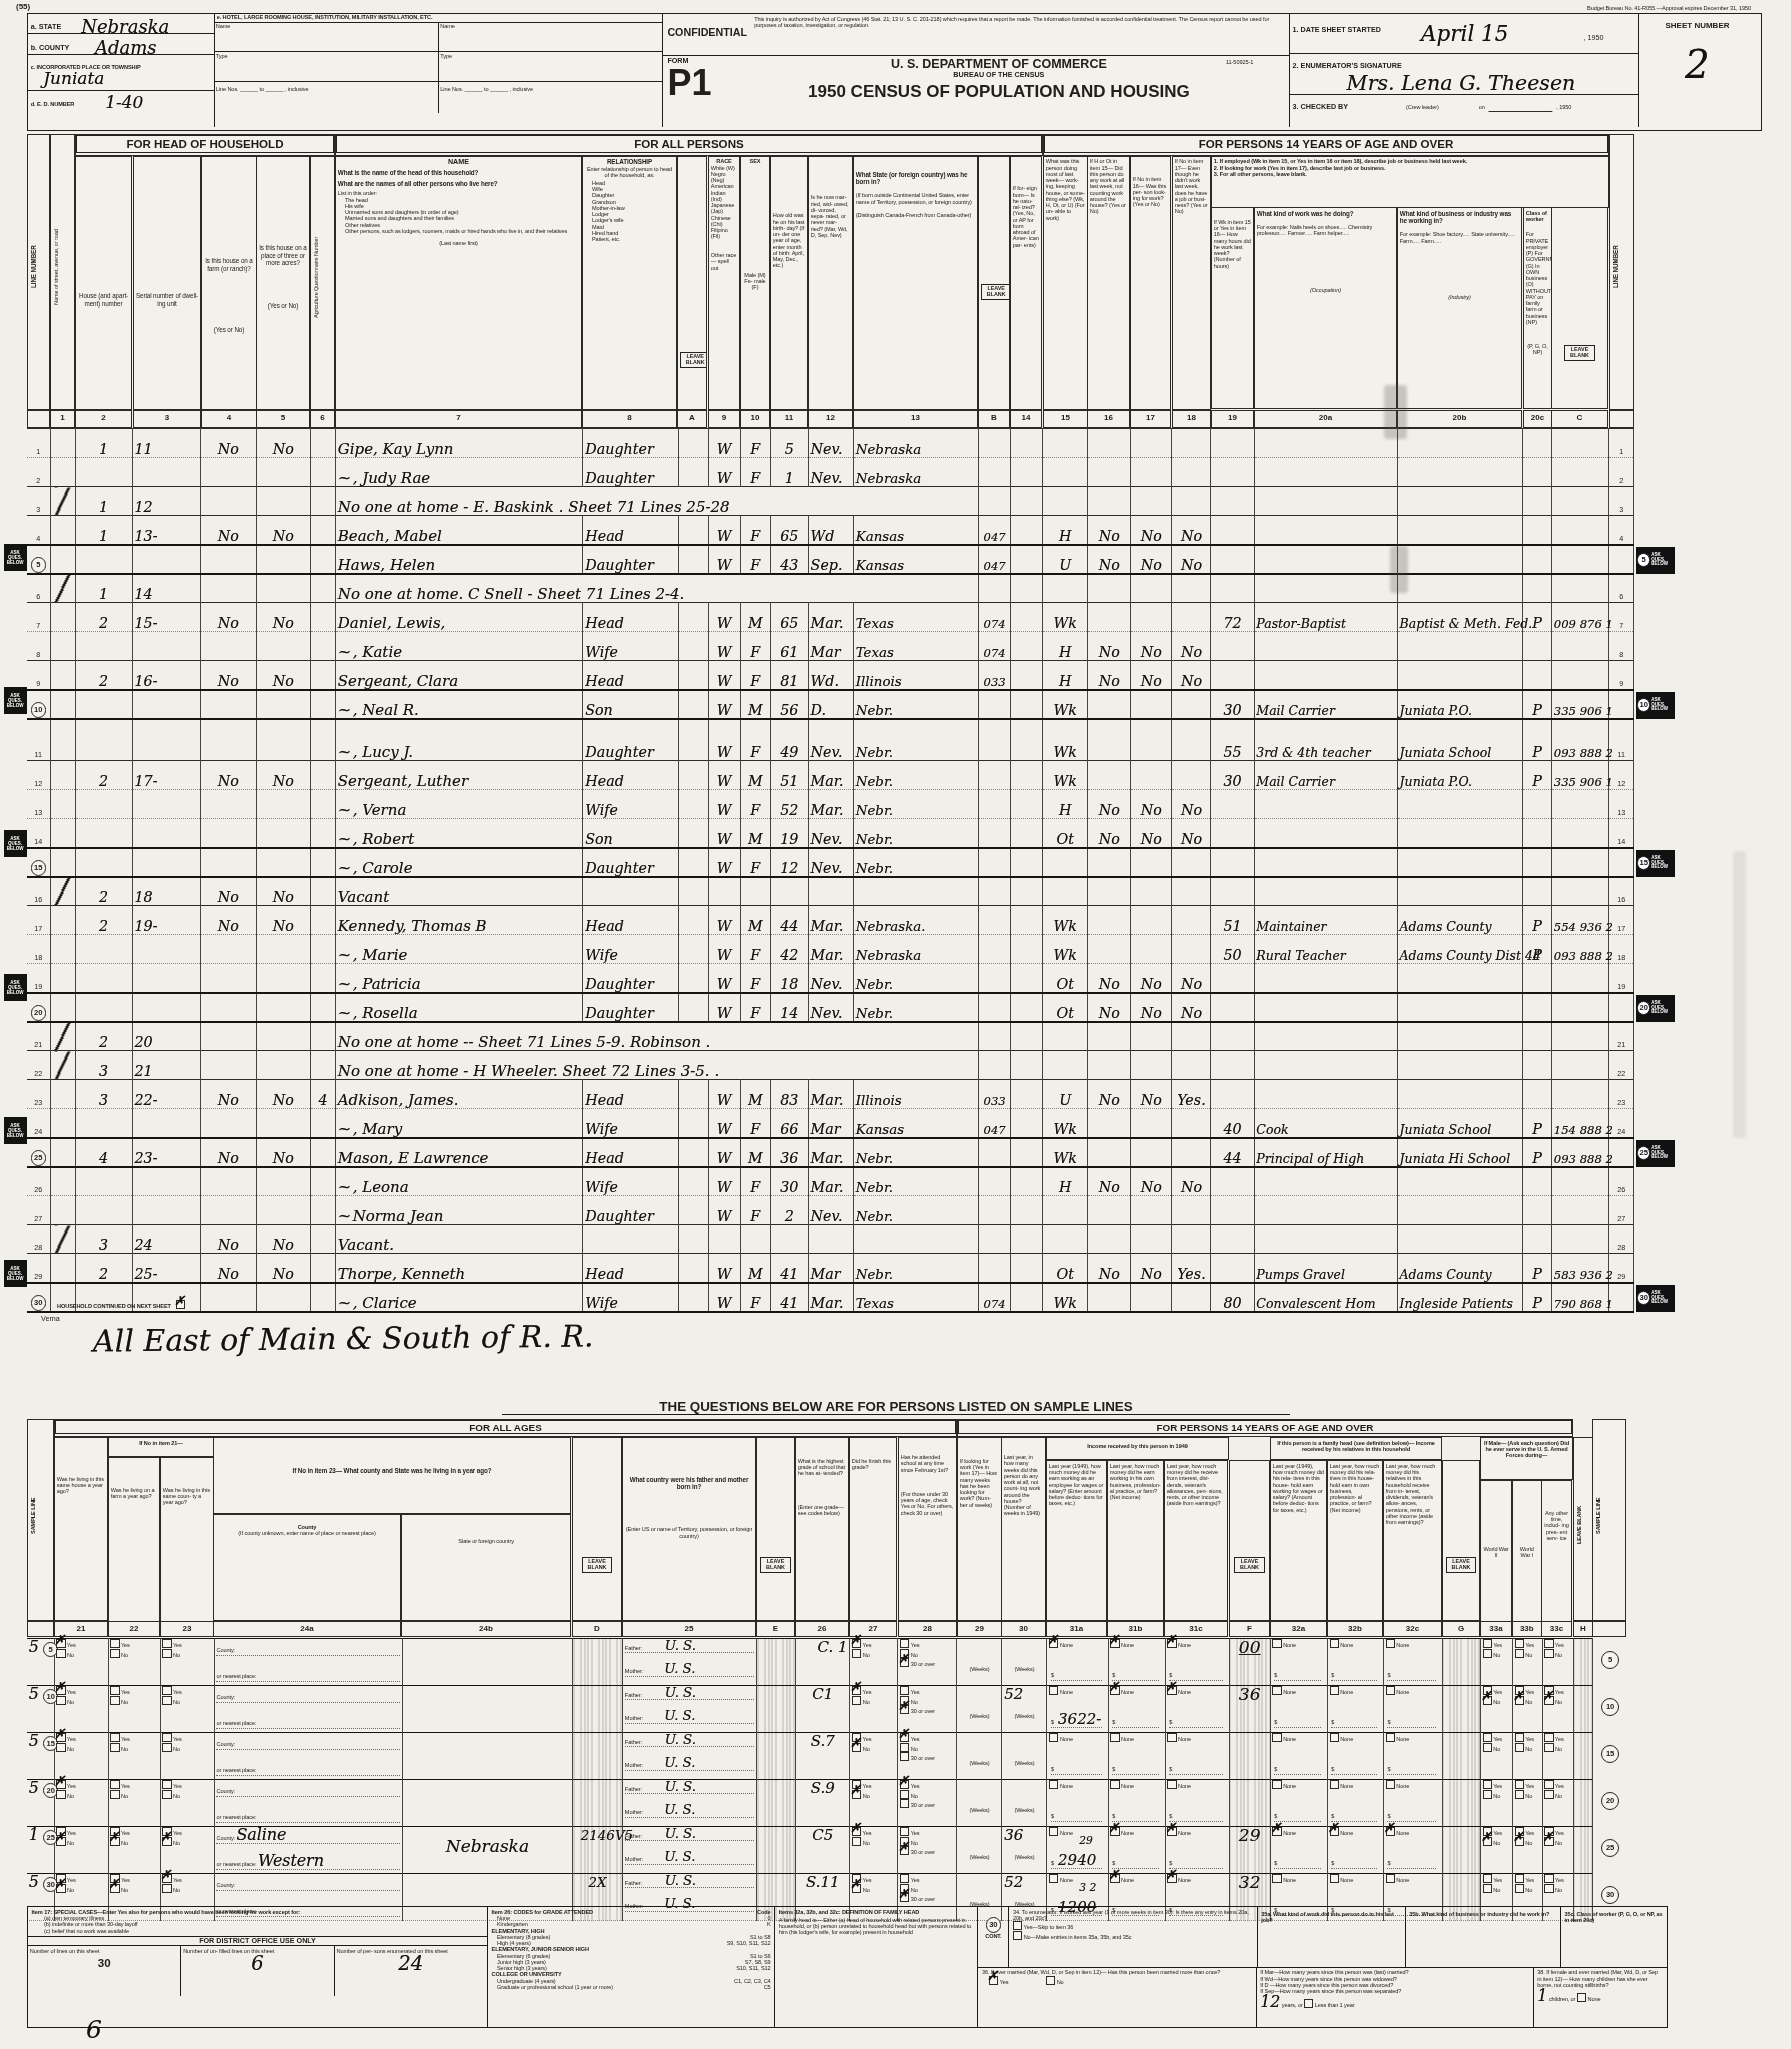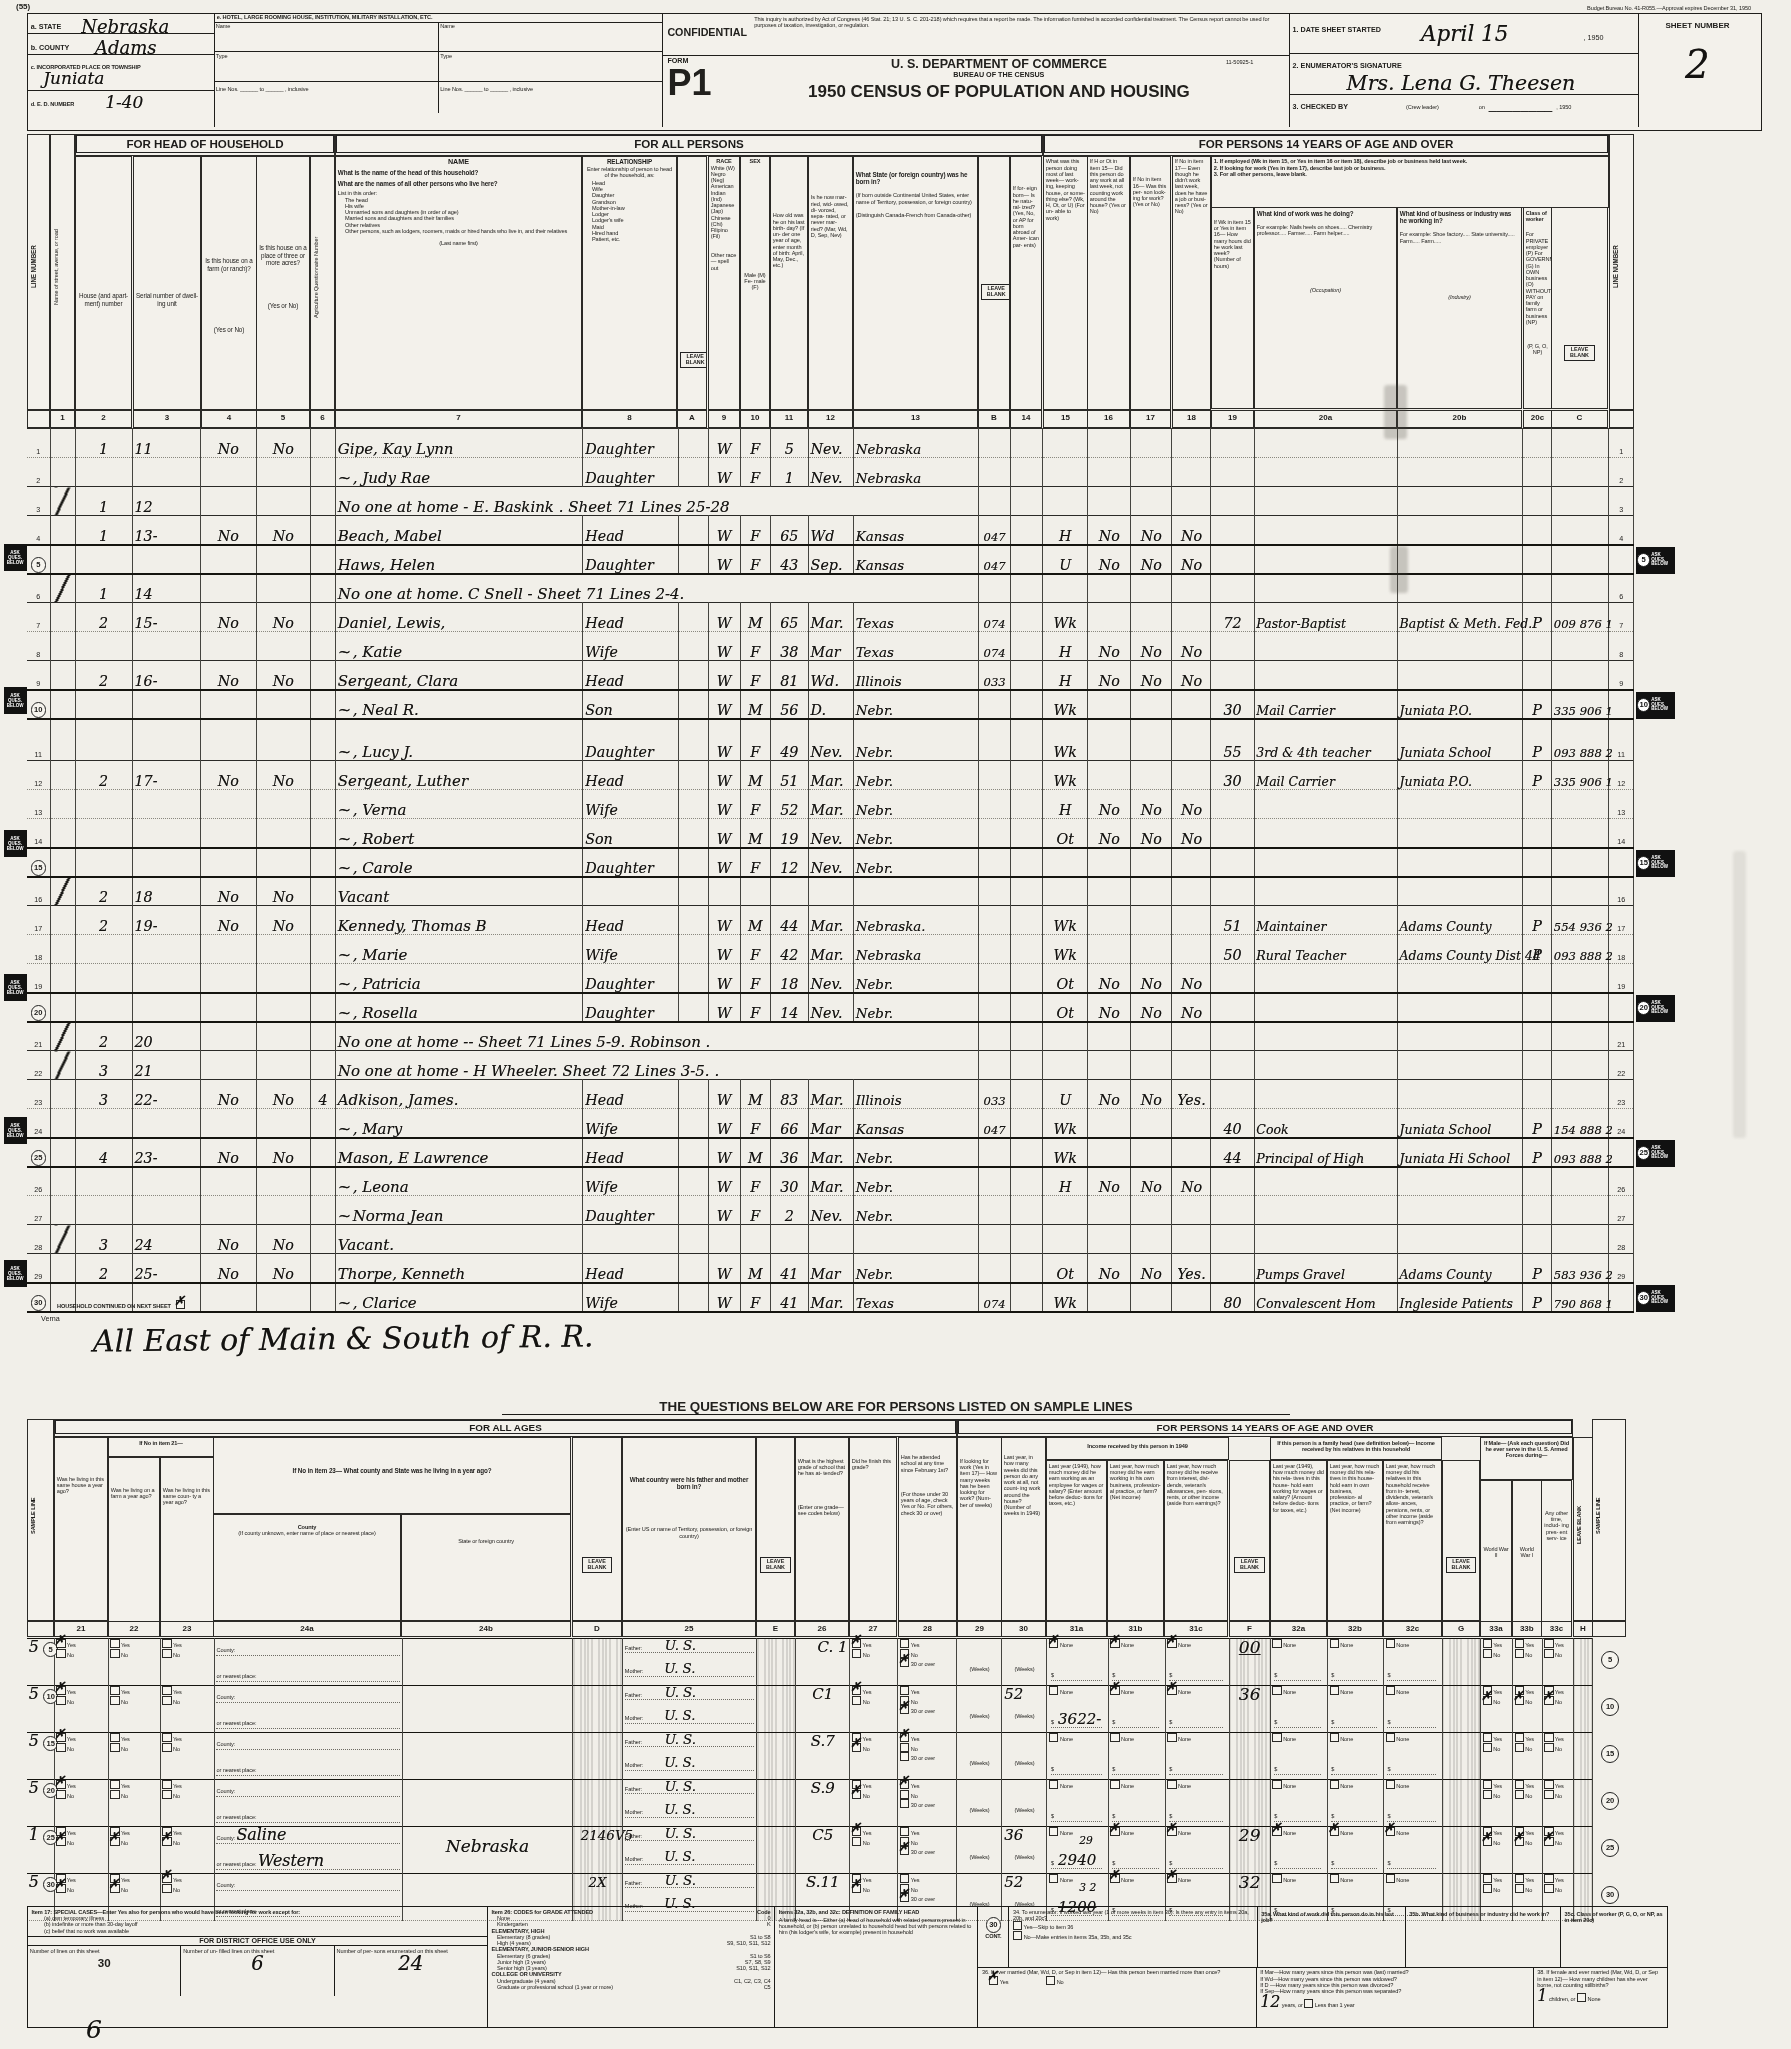--- a/index.html
+++ b/index.html
@@ -571,21 +571,21 @@
             <td class="c" style="height: 29px;"></td>
             <td style="height: 29px;"></td>
             <td class="c" style="height: 29px;"></td>
             <td class="c" style="height: 29px;"></td>
             <td class="c" style="height: 29px;"></td>
             <td style="height: 29px;"><span class="hw" style="font-size:16px;letter-spacing:-1.8px;">~ </span><span class="hw" style="font-size:15px;">, Katie</span></td>
             <td style="height: 29px;"><span class="hw" style="font-size:14.3px;">Wife</span></td>
             <td style="height: 29px;"></td>
             <td class="c" style="height: 29px;"><span class="hw" style="font-size:14.3px;">W</span></td>
             <td class="c" style="height: 29px;"><span class="hw" style="font-size:14.3px;">F</span></td>
-            <td class="c" style="height: 29px;"><span class="hw" style="font-size:14.3px;">38</span></td>
+            <td class="c" style="height: 29px;"><span class="hw" style="font-size:14.3px;">61</span></td>
             <td style="height: 29px;"><span class="hw" style="font-size:14.3px;">Mar</span></td>
             <td style="height: 29px;"><span class="hw" style="font-size:13.4px;">Texas</span></td>
             <td class="c" style="height: 29px;"><span class="hw" style="font-size:11.6px;">074</span></td>
             <td style="height: 29px;"></td>
             <td class="c" style="height: 29px;"><span class="hw" style="font-size:14.3px;">H</span></td>
             <td class="c" style="height: 29px;"><span class="hw" style="font-size:14.3px;">No</span></td>
             <td class="c" style="height: 29px;"><span class="hw" style="font-size:14.3px;">No</span></td>
             <td class="c" style="height: 29px;"><span class="hw" style="font-size:14.3px;">No</span></td>
             <td class="c" style="height: 29px;"></td>
             <td style="height: 29px;"></td>

